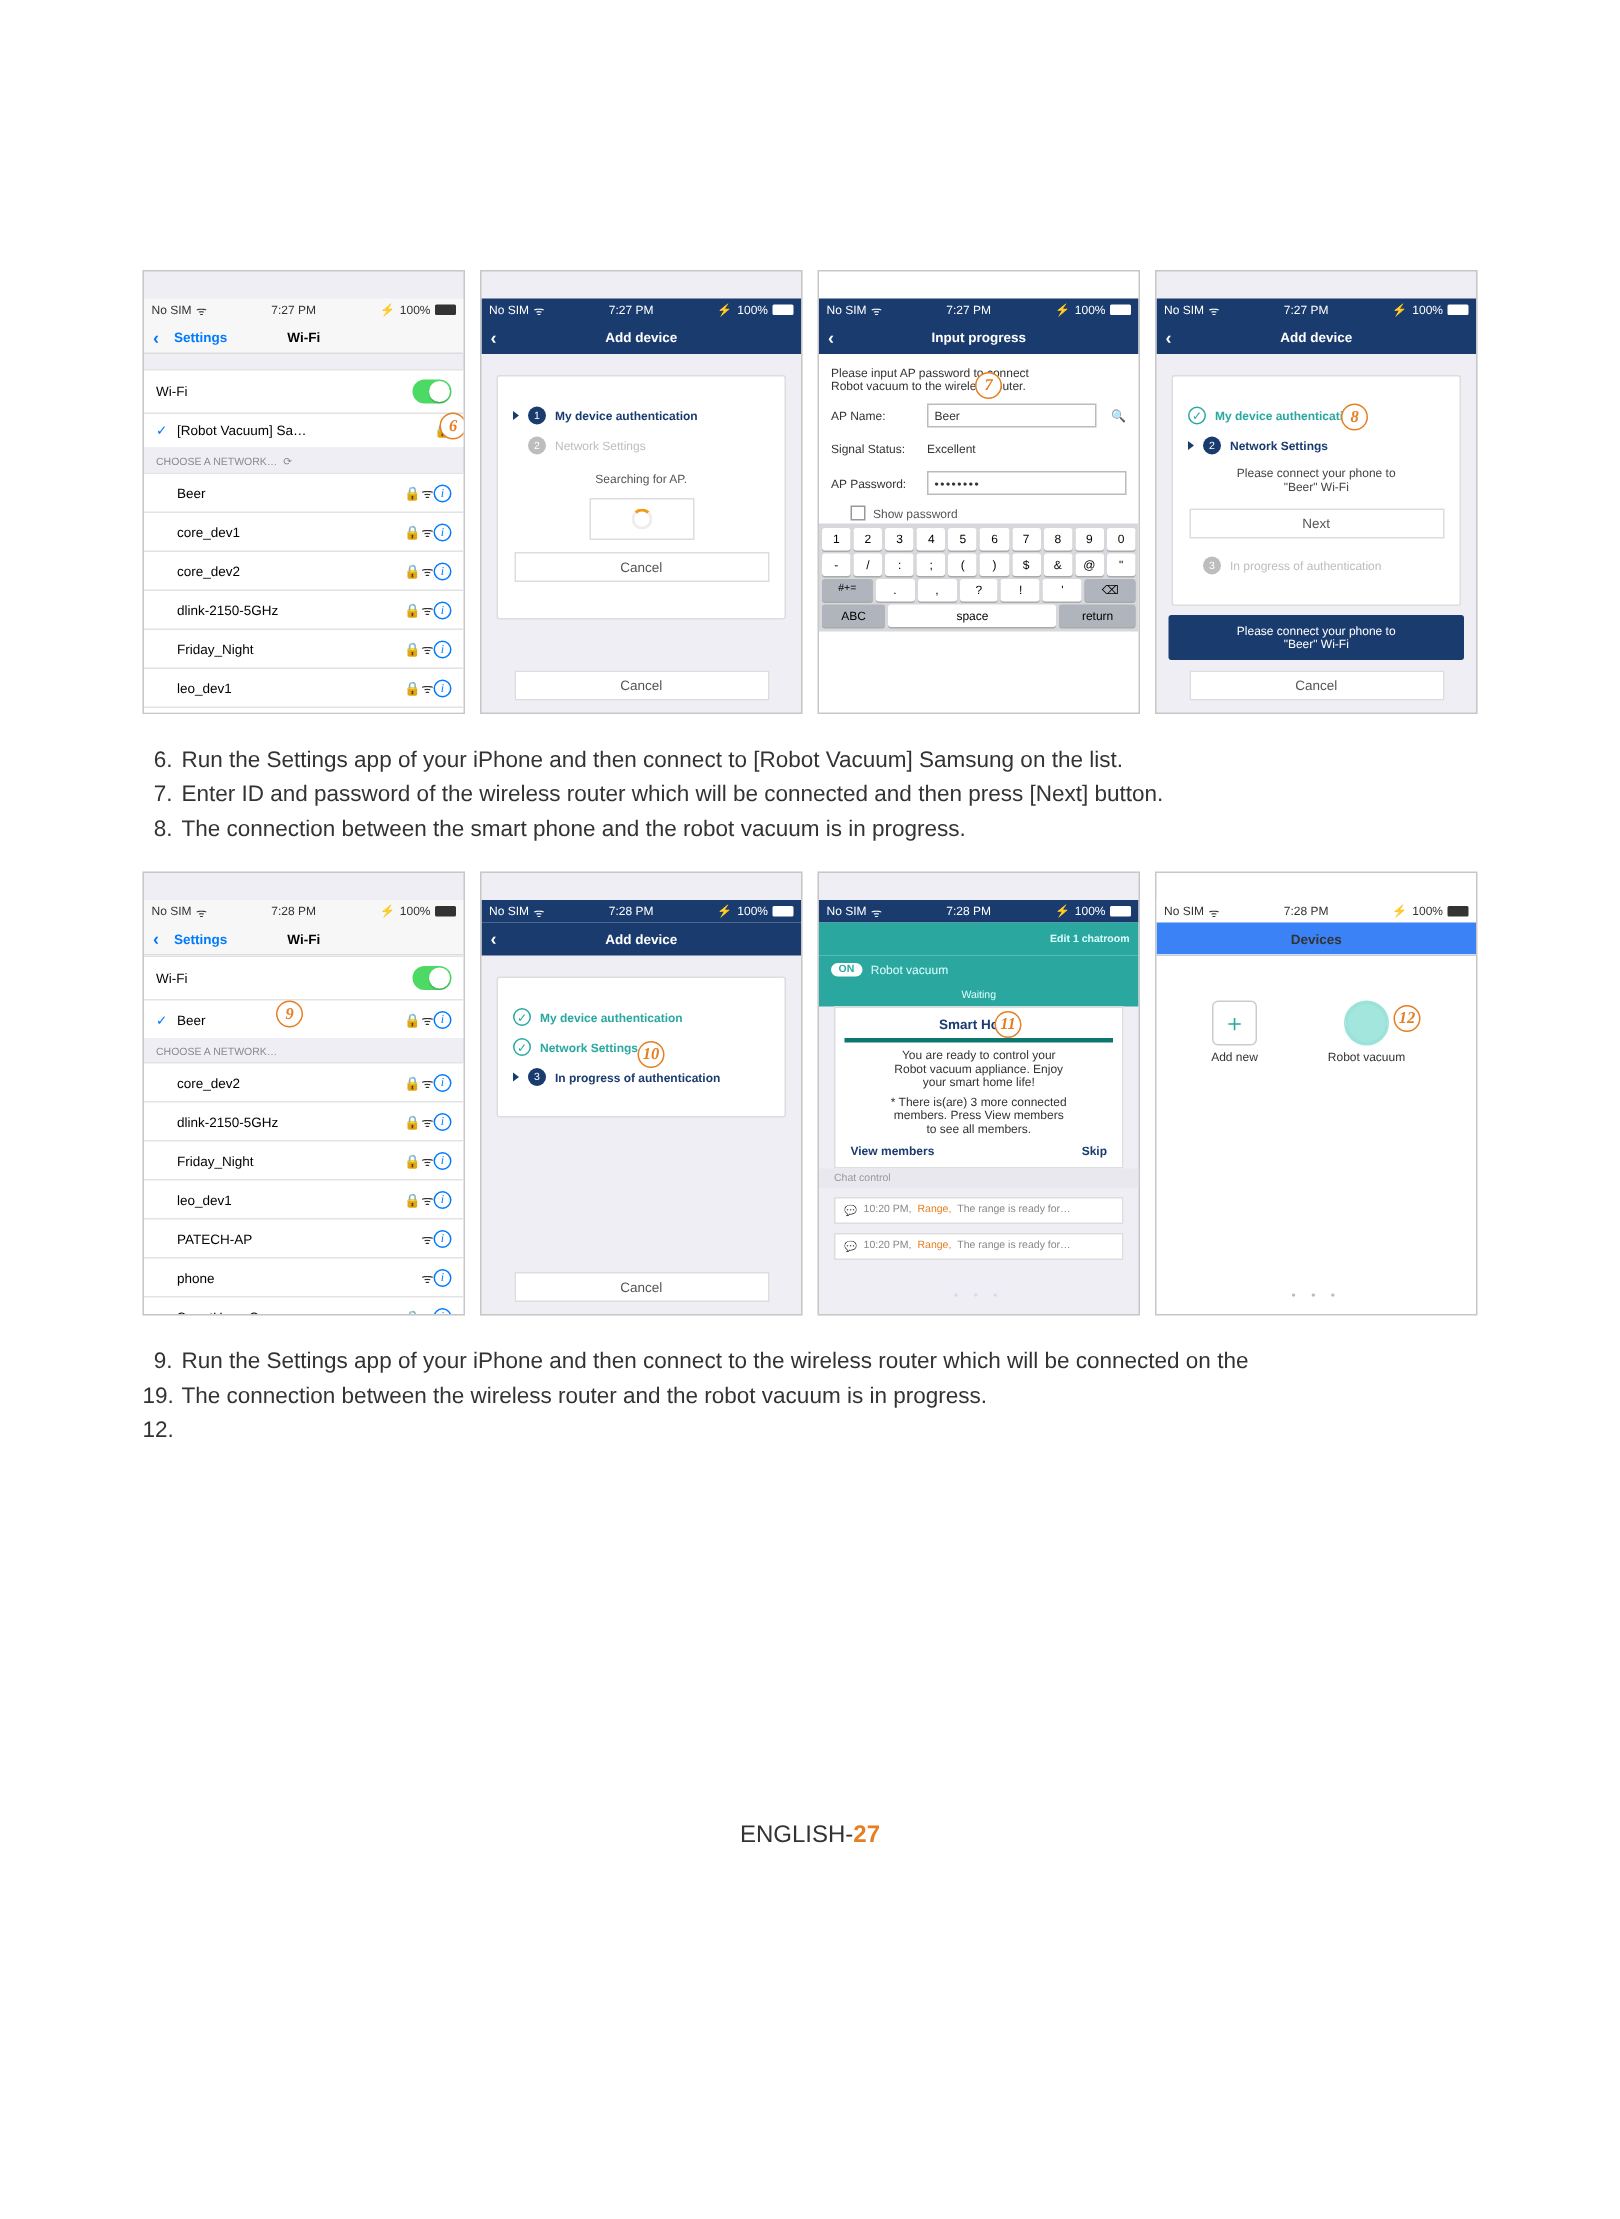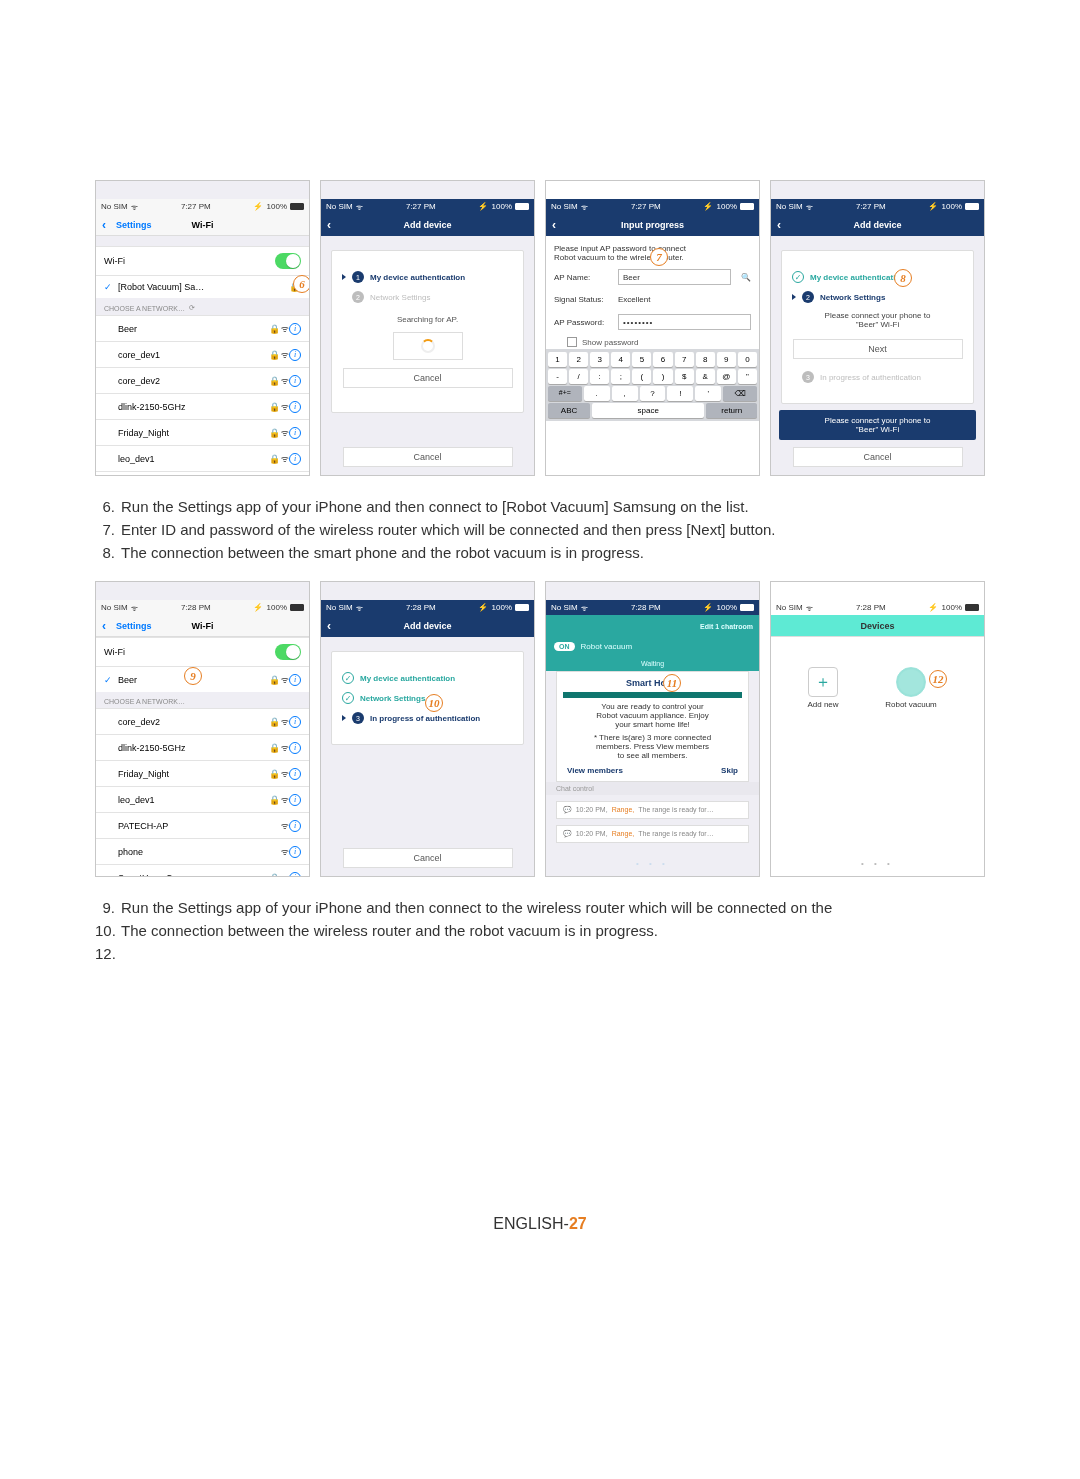--- a/index.html
+++ b/index.html
@@ -9,21 +9,21 @@
   .phone { flex:1; border: 1px solid #c7c7c7; height: 296px; background:#efeef4; font-size:8px; overflow:hidden; position:relative; }
   .phone.gray { background:#fff; }
   .statusbar { display:flex; justify-content:space-between; align-items:center; padding:2px 5px; font-size:8px; color:#333; background:#f7f7f7;margin-top:18px; }
   .statusbar.blue { background:#1a3b6e; color:#fff; }
   .statusbar.white { background:#fff; }
   .statusbar .sb-left, .statusbar .sb-right { display:flex; align-items:center; gap:3px; }
   .bat { width:14px; height:7px; border:1px solid #333; border-radius:1px; position:relative; background:#333;}
   .bat.w { border-color:#fff; background:#fff; }
   .navbar { display:flex; align-items:center; justify-content:center; position:relative; height:22px; font-weight:600; background:#f7f7f7; border-bottom:1px solid #ddd; }
   .navbar.blue { background:#1a3b6e; color:#fff; border:none; }
-  .navbar.white { background:#5eead4; }
+  .navbar.white { background:#3b82f6; }
   .navbar .back { position:absolute; left:6px; color:#007aff; font-size:12px; }
   .navbar .back.w { color:#fff; }
   .navbar .left-title { position:absolute; left:20px; color:#007aff; font-size:9px; }
   .navbar .center { font-size:9px; font-weight:bold; color:#000; }
   .navbar.blue .center, .navbar.teal .center { color:#fff; }
   .navbar.teal { background:#2aa8a0; color:#fff; border:none; }
   .section-header { color:#8a8a8a; font-size:7px; padding:6px 8px 3px; text-transform:uppercase; display:flex; align-items:center; gap:4px;}
   .cell { display:flex; align-items:center; background:#fff; border-top:1px solid #e3e3e3; padding:6px 8px; font-size:9px; position:relative; }
   .cell .check { width:10px; margin-right:4px; color:#007aff; }
   .cell .name { flex:1; color:#000; }
@@ -496,21 +496,21 @@
     <div class="banner" style="background:#2aa8a0;">
       <span class="pill-on">ON</span>
       <span style="flex:1;text-align:left;padding-left:6px;color:#dff;">Robot vacuum</span>
     </div>
     <div class="waiting" style="background:#2aa8a0;">Waiting</div>
     <div class="sh-card">
       <div style="font-weight:bold;font-size:9px;color:#1a3b6e;position:relative;">
         <span>Smart Home</span>
         <span class="marker" style="left:100px;top:-4px;">11</span>
       </div>
-      <div style="border-top:6px solid #0f766e;margin:4px 0;padding-top:4px;">
+      <div style="border-top:3px solid #0f766e;margin:4px 0;padding-top:4px;">
         <div>You are ready to control your</div>
         <div>Robot vacuum appliance. Enjoy</div>
         <div>your smart home life!</div>
       </div>
       <div style="margin-top:4px;">
         <div>* There is(are) 3 more connected</div>
         <div>members. Press View members</div>
         <div>to see all members.</div>
       </div>
       <div class="sh-links">
@@ -564,21 +564,21 @@
     <div class="dots">• • •</div>
   </div>
 </div>
 
 <div class="instructions">
   <div class="li">
         <span class="num">9.</span>
         <span>Run the Settings app of your iPhone and then connect to the wireless router which will be connected on the</span>
       </div>
   <div class="li">
-        <span class="num">10.</span>
+        <span class="num">19.</span>
         <span>The connection between the wireless router and the robot vacuum is in progress.</span>
       </div>
   <div class="li">
         <span class="num">12.</span>
       </div>
 </div>
 
 </div>
 
 <div class="footer">

